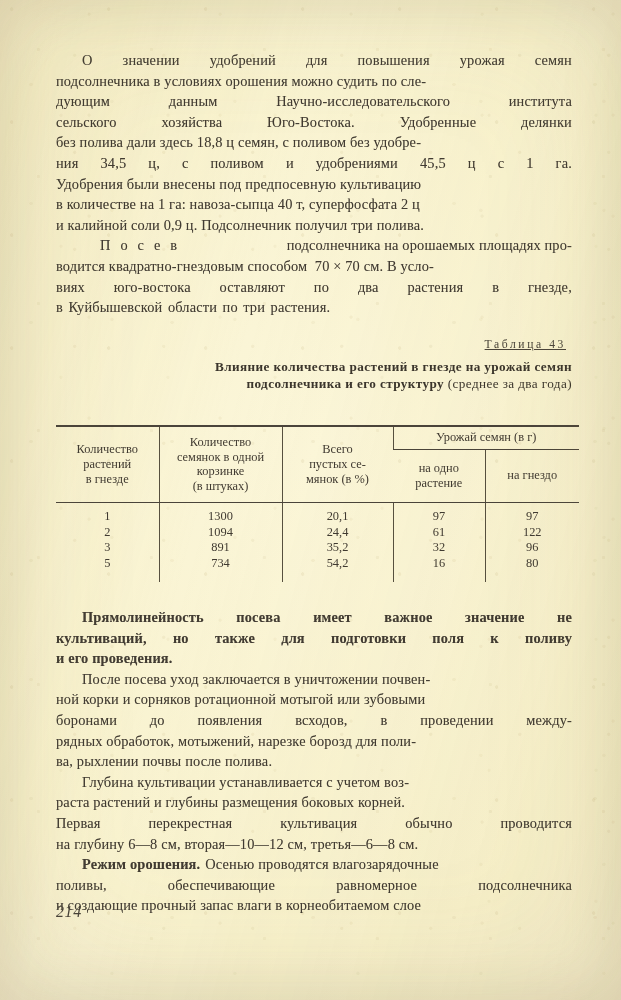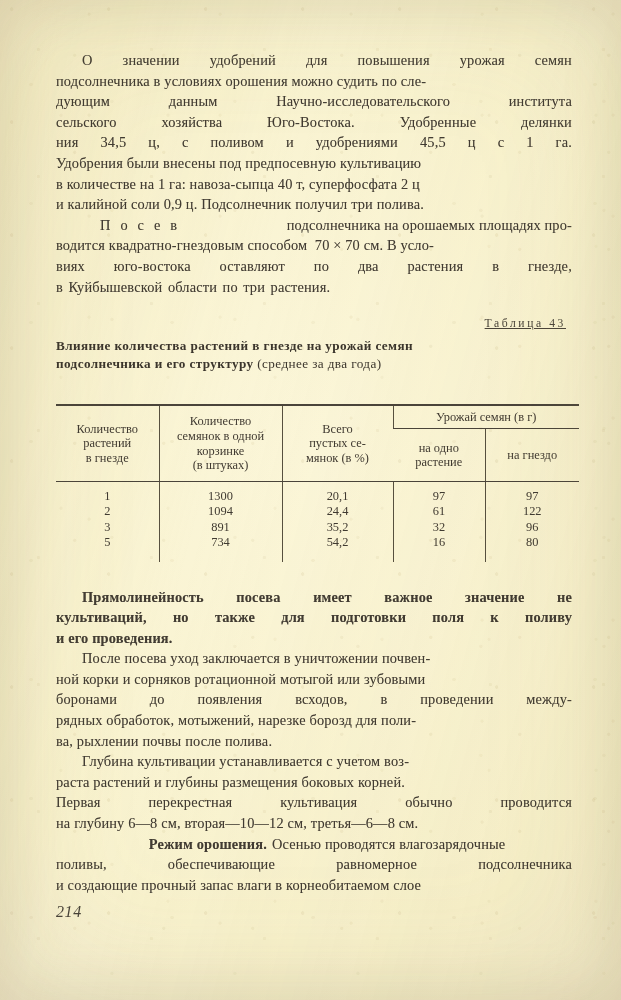--- a/index.html
+++ b/index.html
@@ -79,21 +79,21 @@
     margin-top: 20px;
     text-align: right;
     padding-right: 6px;
     font-size: 11.6px;
     letter-spacing: 2.6px;
     color: #4a443a;
     text-decoration: underline;
   }
   .tbl-title {
     margin-top: 7px;
-    text-align: left;
+    text-align: right;
     font-size: 13.2px;
     line-height: 17.5px;
     font-weight: bold;
     letter-spacing: .4px;
     color: #3b352c;
   }
   .tbl-title .reg { font-weight: normal; }
 
   
   .tbl-wrap { margin-top: 11px; }
@@ -151,20 +151,21 @@
       <div class="line justify indent">
         <span>О</span><span>значении</span><span>удобрений</span><span>для</span><span>повышения</span><span>урожая</span><span>семян</span>
       </div>
       <div class="line last"><span>подсолнечника в условиях орошения можно судить по сле-</span></div>
       <div class="line justify">
         <span>дующим</span><span>данным</span><span>Научно-исследовательского</span><span>института</span>
       </div>
       <div class="line justify">
         <span>сельского</span><span>хозяйства</span><span>Юго-Востока.</span><span>Удобренные</span><span>делянки</span>
       </div>
+      <div class="line last"><span>без полива дали здесь 18,8 ц семян, с поливом без удобре-</span></div>
       <div class="line justify">
         <span>ния</span><span>34,5</span><span>ц,</span><span>с</span><span>поливом</span><span>и</span><span>удобрениями</span><span>45,5</span><span>ц</span><span>с</span><span>1</span><span>га.</span>
       </div>
       <div class="line last"><span>Удобрения были внесены под предпосевную культивацию</span></div>
       <div class="line last"><span>в количестве на 1 га: навоза-сыпца 40 т, суперфосфата 2 ц</span></div>
       <div class="line last"><span>и калийной соли 0,9 ц. Подсолнечник получил три полива.</span></div>
     </div>
 
     <div class="para">
       <div class="line justify indent">
@@ -291,21 +292,21 @@
     <div class="para">
       <div class="line last indent"><span>Глубина культивации устанавливается с учетом воз-</span></div>
       <div class="line last"><span>раста растений и глубины размещения боковых корней.</span></div>
       <div class="line justify">
         <span>Первая</span><span>перекрестная</span><span>культивация</span><span>обычно</span><span>проводится</span>
       </div>
       <div class="line last"><span>на глубину 6—8 см, вторая—10—12 см, третья—6—8 см.</span></div>
     </div>
 
     <div class="para">
-      <div class="line last indent" style="gap:5px;display:flex;justify-content:center;">
+      <div class="line last indent" style="gap:5px;display:flex;">
         <span class="bold">Режим орошения.</span><span>Осенью проводятся влагозарядочные</span>
       </div>
       <div class="line justify">
         <span>поливы,</span><span>обеспечивающие</span><span>равномерное</span><span>подсолнечника</span>
       </div>
       <div class="line last"><span>и создающие прочный запас влаги в корнеобитаемом слое</span></div>
     </div>
 
   </div>
 

